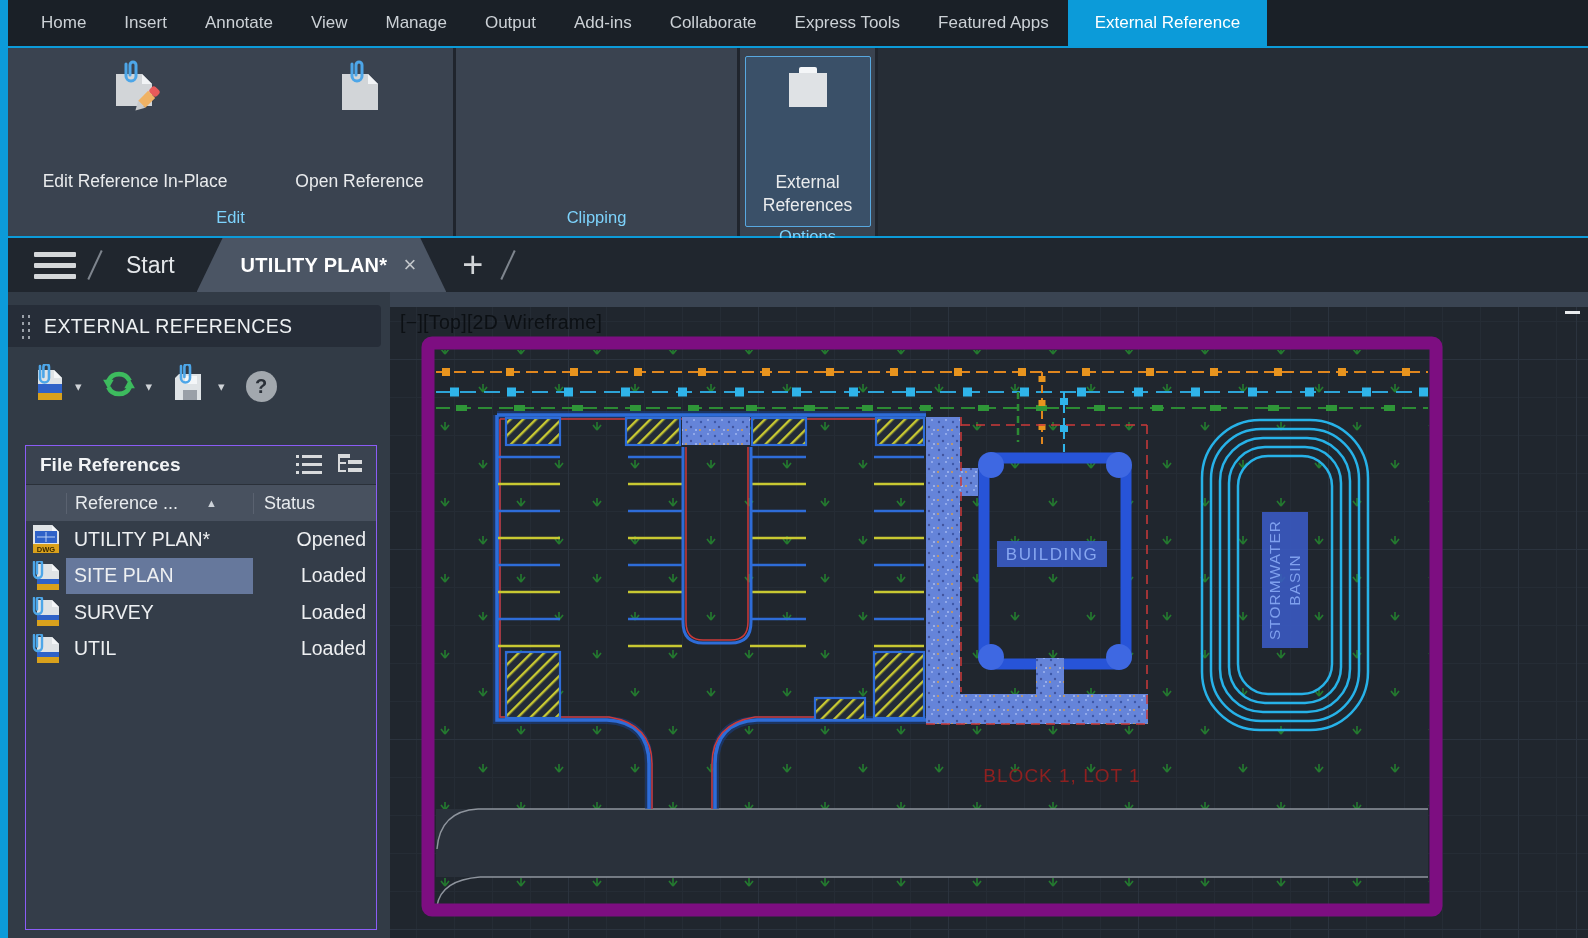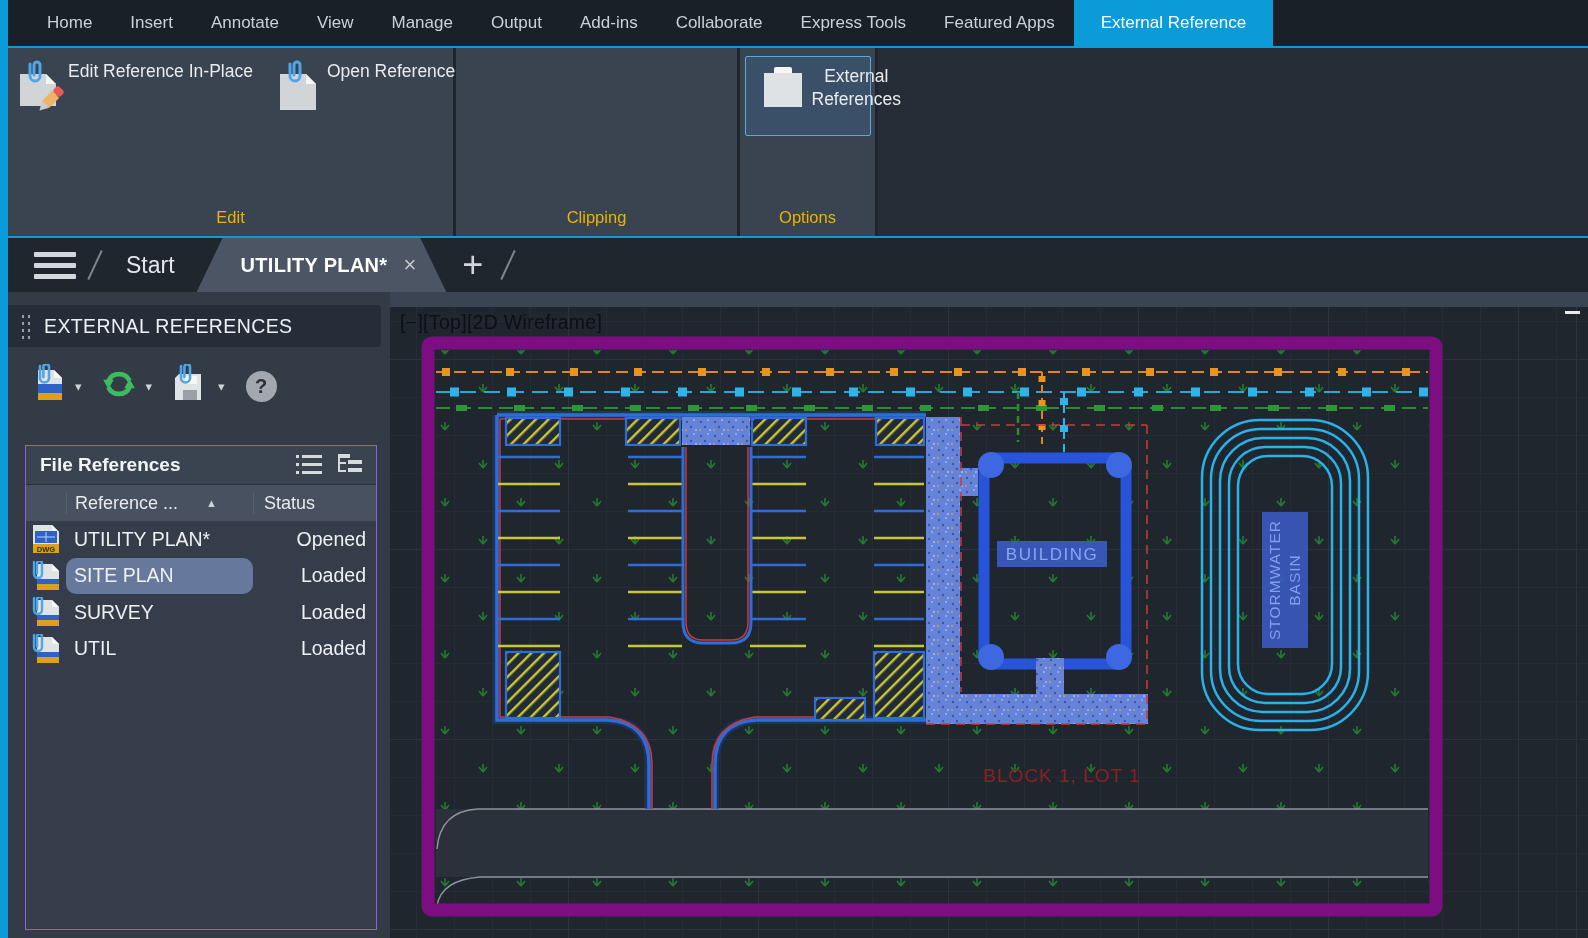--- a/index.html
+++ b/index.html
@@ -5,32 +5,32 @@
   html,body{margin:0;padding:0;background:#262c35;}
   body{width:1588px;height:938px;position:relative;overflow:hidden;
        font-family:"Liberation Sans","DejaVu Sans",sans-serif;color:#d6dade;}
   .dots{background-image:radial-gradient(rgba(255,255,255,.035) 1px,transparent 1.2px);background-size:5px 5px;}
 
   
   #left-strip{position:absolute;left:0;top:0;width:8px;height:938px;background:#0c9bd9;}
 
   
   #menubar{position:absolute;left:8px;right:0;top:0;height:46px;background:#1a2027;
-           display:flex;align-items:center;padding-left:20px;}
+           display:flex;align-items:center;padding-left:14px;}
   .menu-item{font-size:17px;color:#ccd1d6;padding:0 19px;height:46px;display:flex;align-items:center;white-space:nowrap;}
   .menu-item.active{background:#0c9bd9;color:#ffffff;padding:0 27px;}
 
   
   #ribbon{position:absolute;left:8px;right:0;top:46px;height:192px;box-sizing:border-box;
           border-top:2px solid #0c9bd9;border-bottom:2px solid #0c9bd9;background:#262d36;display:flex;}
   .panel{background:#3a4350;border-right:3px solid #20252d;display:flex;flex-direction:column;box-sizing:border-box;}
   .panel-buttons{flex:1;display:flex;justify-content:center;align-items:flex-start;padding-top:8px;gap:4px;}
-  .panel-label{text-align:center;padding-bottom:9px;font-size:16.5px;color:#eab308;}
-  .rbtn{display:flex;flex-direction:row;color:#e9ebed;font-size:17.5px;
-        line-height:1.3;text-align:center;padding:2px 6px;}
+  .panel-label{text-align:center;padding-bottom:9px;font-size:16.5px;color:#7dd3fc;}
+  .rbtn{display:flex;flex-direction:column;align-items:center;color:#e9ebed;font-size:17.5px;
+        line-height:1.3;text-align:center;padding:2px 6px;gap:44px;}
   .rbtn .cap{margin-top:2px;}
   .rbtn.nowrap .cap{white-space:nowrap;}
   .rbtn.active-tool{border:1.5px solid #58a8e0;background:#3a5068;border-radius:2px;padding:6px 8px 10px 8px;}
 
   
   #tabbar{position:absolute;left:8px;right:0;top:238px;height:54px;background:#20262e;display:flex;align-items:center;}
   #hamburger{width:42px;height:27px;margin-left:26px;display:flex;flex-direction:column;justify-content:space-between;}
   #hamburger div{height:5px;background:#d4d7da;border-radius:1px;}
   .slash{width:2px;height:32px;background:#7e858e;transform:rotate(25deg);margin:0 18px;}
   #start-tab{font-size:23px;color:#e4e7ea;padding:0 12px;}
@@ -59,21 +59,21 @@
   #fr-header svg{margin-right:14px;}
   .fr-cols{height:36px;background:#48515f;display:flex;align-items:center;font-size:18px;color:#e8ebee;}
   .c-icon{width:40px;}
   .c-name{width:187px;box-sizing:border-box;border-left:1px solid #5a6270;padding-left:8px;
           display:flex;align-items:center;}
   .c-name .sort{font-size:11px;color:#cdd2d8;margin-left:28px;}
   .c-status{flex:1;box-sizing:border-box;border-left:1px solid #5a6270;padding-left:10px;}
   .fr-row{height:36.5px;display:flex;align-items:center;font-size:19.5px;color:#eef0f2;}
   .fr-row .cell-icon{width:40px;display:flex;justify-content:center;}
   .fr-row .cell-name{width:187px;box-sizing:border-box;padding-left:8px;height:100%;display:flex;align-items:center;}
-  .fr-row.selected .cell-name{background:#66789c;border-radius:10px;}
+  .fr-row.selected .cell-name{background:#66789c;}
   .fr-row .cell-status{flex:1;text-align:right;padding-right:10px;}
 
   
   #viewport{position:absolute;left:390px;top:292px;right:0;bottom:0;background:#20262e;
     background-image:
       repeating-linear-gradient(0deg,#2b333e 0 1px,transparent 1px 190px),
       repeating-linear-gradient(90deg,#2b333e 0 1px,transparent 1px 190px),
       repeating-linear-gradient(0deg,#252c35 0 1px,transparent 1px 38px),
       repeating-linear-gradient(90deg,#252c35 0 1px,transparent 1px 38px);
     background-position:-12px -8px;}

